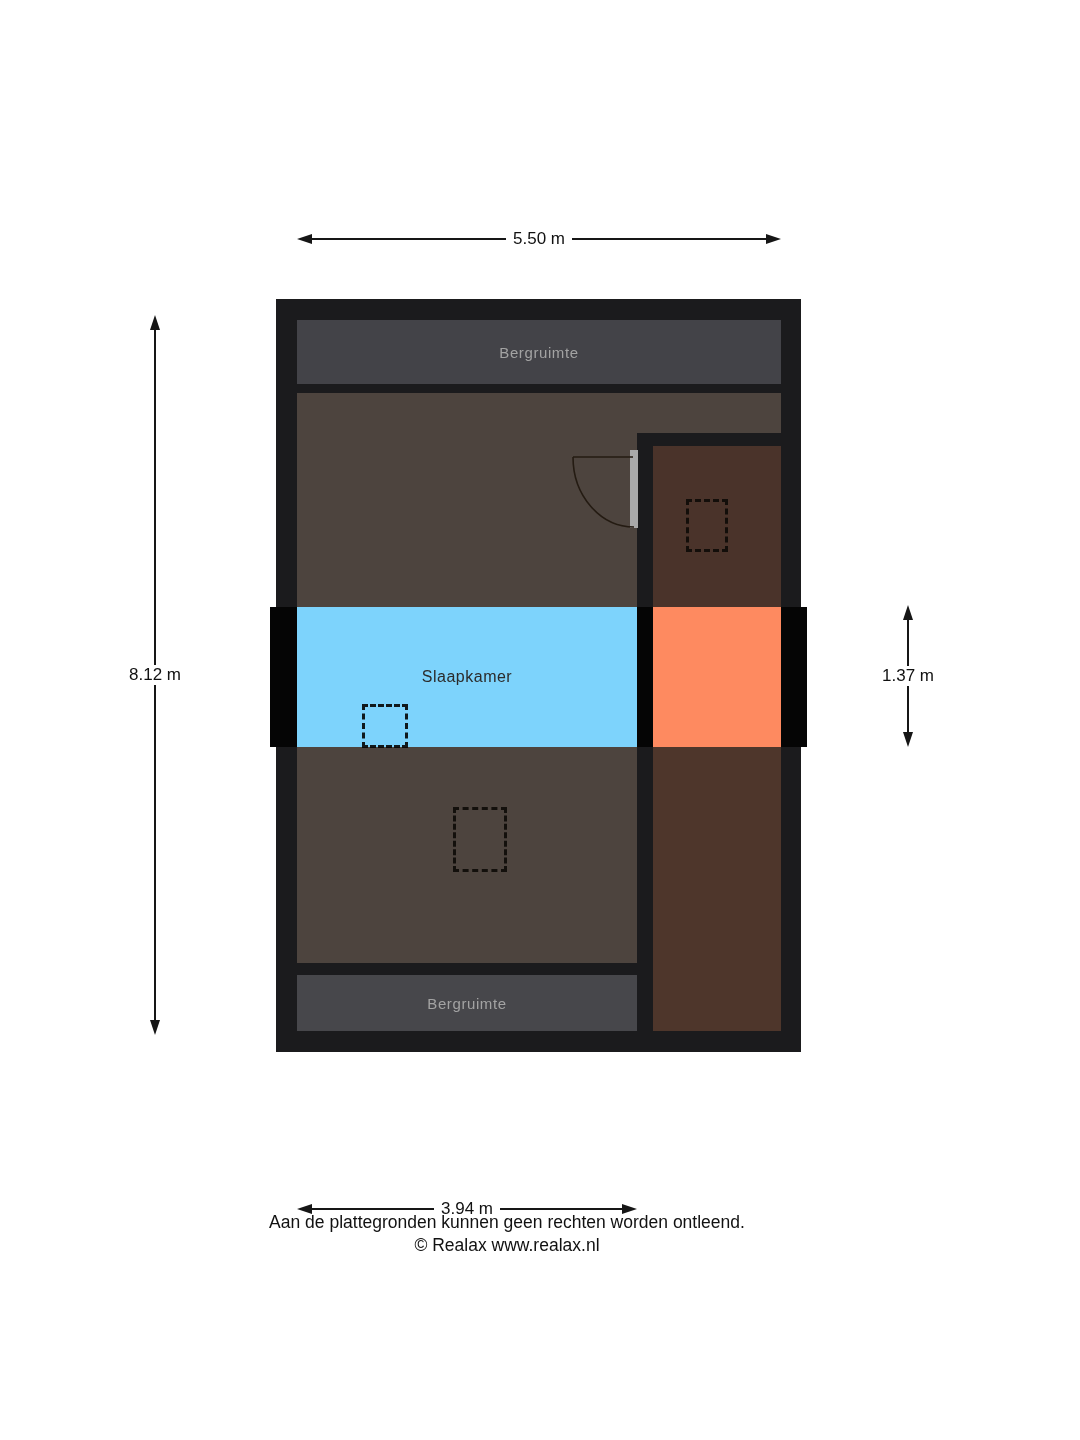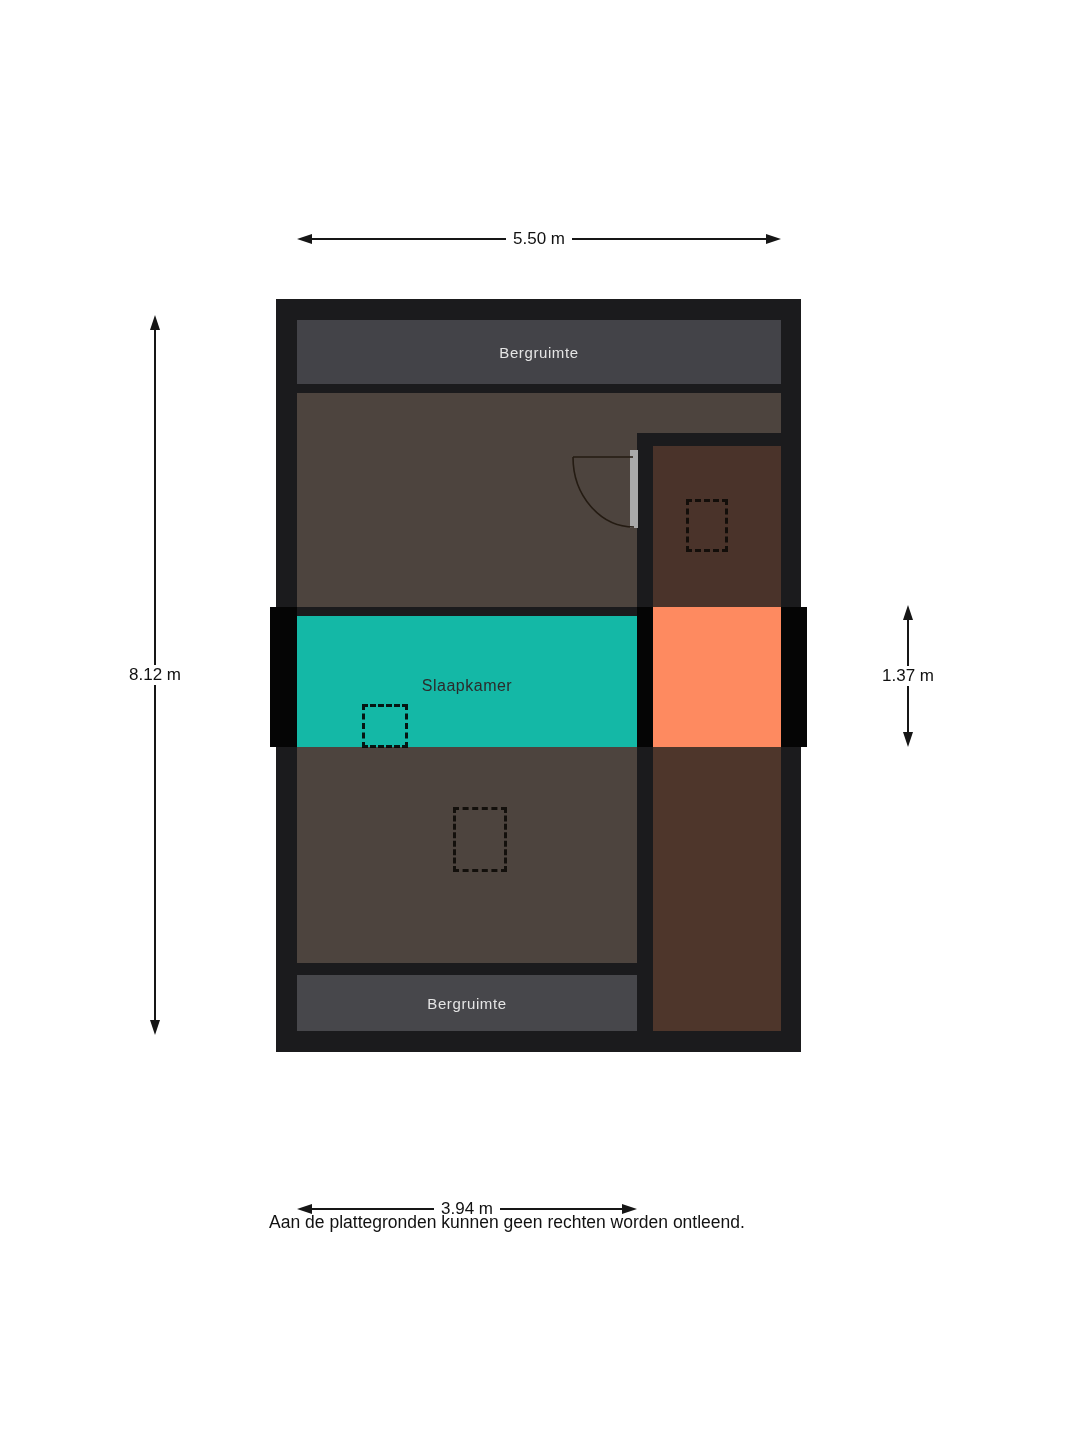--- a/index.html
+++ b/index.html
@@ -21,26 +21,26 @@
   .dim-v .ah-t { position:absolute; top:0; left:2px; width:0; height:0;
     border-left:5px solid transparent; border-right:5px solid transparent; border-bottom:15px solid #161616; }
   .dim-v .ah-b { position:absolute; bottom:0; left:2px; width:0; height:0;
     border-left:5px solid transparent; border-right:5px solid transparent; border-top:15px solid #161616; }
   .dim-v .dim-label { position:absolute; left:50%; top:50%; transform:translate(-50%,-50%); }
 
   
   .plan { position:absolute; left:276px; top:299px; width:525px; height:753px;
     background:#1b1b1d; }
   .room { position:absolute; display:flex; align-items:center; justify-content:center; }
-  .room-label { font-size:15px; letter-spacing:0.6px; color:#e5e5e5; }
+  .room-label { font-size:15px; letter-spacing:0.6px; color:#a3a3a3; }
   .berg-top    { left:21px;  top:21px;  width:484px; height:64px;  background:#434348; }
   .attic-up-a  { left:21px;  top:94px;  width:484px; height:40px;  background:#4d443e; }
   .attic-up-b  { left:21px;  top:134px; width:340px; height:174px; background:#4d443e; }
   .room-ru     { left:377px; top:147px; width:128px; height:161px; background:#4a332a; }
-  .slaapkamer  { left:21px;  top:317px; width:340px; height:140px; background:#14b8a6;text-align:center; }
+  .slaapkamer  { left:21px;  top:308px; width:340px; height:140px; background:#7dd3fc;text-align:center; }
   .slaap-label { font-size:16px; letter-spacing:0.5px; color:#2b2b2b; }
   .orange-band { left:377px; top:308px; width:128px; height:140px; background:#fe8a60; }
   .band-wall-l { left:-6px;  top:308px; width:27px;  height:140px; background:#050505; }
   .band-wall-r { left:505px; top:308px; width:26px;  height:140px; background:#050505; }
   .band-divider{ left:361px; top:308px; width:16px;  height:140px; background:#050505; }
   .attic-low   { left:21px;  top:448px; width:340px; height:216px; background:#4d443e; }
   .berg-bottom { left:21px;  top:676px; width:340px; height:56px;  background:#47474b; }
   .col-right   { left:377px; top:448px; width:128px; height:284px; background:#4e362b; }
 
   .win-marker { position:absolute; border:3px dashed rgba(12,9,6,0.88); background:transparent; }
@@ -120,13 +120,14 @@
 
   <svg class="door-svg" viewBox="0 0 525 753">
     <rect x="354" y="151" width="8" height="78" fill="#a9a9a9"></rect>
     <line x1="297" y1="158" x2="357" y2="158" stroke="#241b12" stroke-width="1.6"></line>
     <path d="M 297 158 A 61 70 0 0 0 358 228" fill="none" stroke="#241b12" stroke-width="1.6"></path>
   </svg>
 </div>
 
 <div class="footer">
   <div>Aan de plattegronden kunnen geen rechten worden ontleend.</div>
+  <div>© Realax www.realax.nl</div>
 </div>
 
 </body></html>

